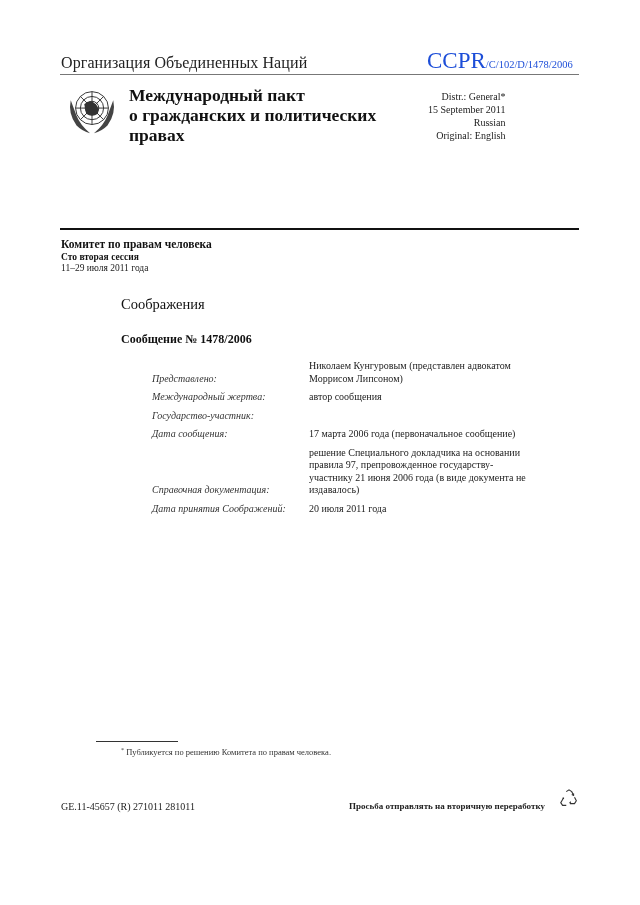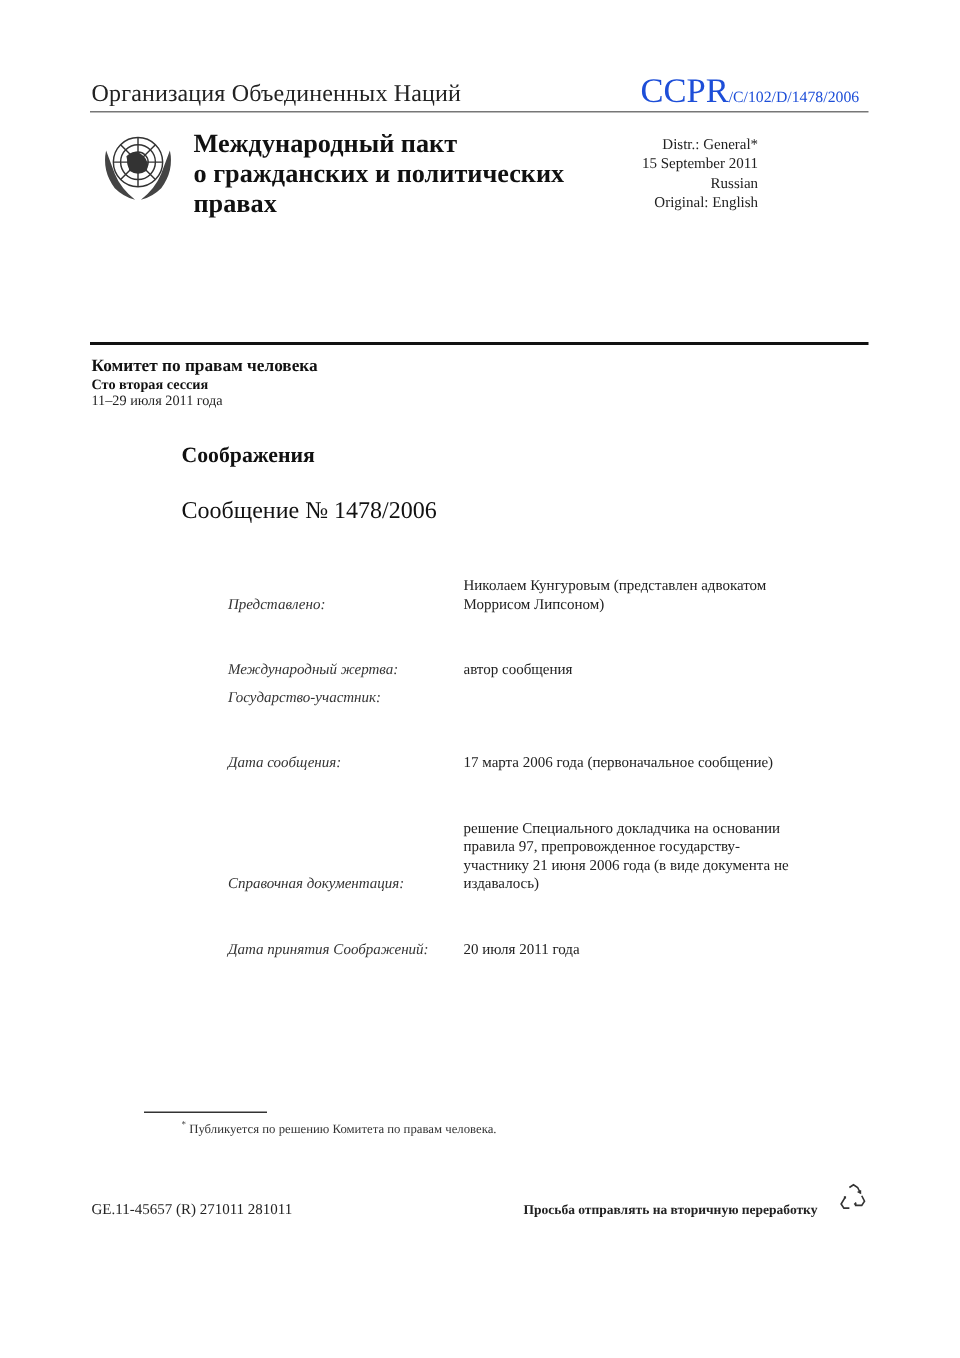--- a/index.html
+++ b/index.html
@@ -11,26 +11,26 @@
   .symbol .big { font-size:23px; }
   .symbol .small { font-size:10.5px; }
   .rule-top { left:60px; top:74px; width:519px; height:1px; background:#777; }
   .emblem { left:63px; top:81px; width:58px; height:58px; }
   .title { left:129px; top:85px; font-size:17.5px; font-weight:bold; line-height:20px; color:#111; }
   .distr { left:428px; top:90px; font-size:10px; line-height:13px; color:#222;text-align:right; }
   .rule-thick { left:60px; top:228px; width:519px; height:2px; background:#111; }
   .committee { left:61px; top:238px; font-size:11.5px; font-weight:bold; color:#111; }
   .session { left:61px; top:252px; font-size:9.5px; font-weight:bold; color:#111; }
   .dates { left:61px; top:263px; font-size:9.5px; color:#222; }
-  .h-views { left:121px; top:296px; font-size:14.5px; font-weight:bold; color:#111; }
-  .h-comm { left:121px; top:332px; font-size:16px; font-weight:normal; color:#111; }
+  .h-views { left:121px; top:296px; font-size:14.5px; font-weight:normal; color:#111; }
+  .h-comm { left:121px; top:332px; font-size:12px; font-weight:bold; color:#111; }
   .meta { left:152px; top:360px; width:380px; font-size:10px; line-height:12.5px; }
   .meta .row { display:flex; margin-bottom:6px;align-items:flex-end; }
   .meta .lbl { width:157px; font-style:italic; color:#333; flex:0 0 157px; }
-  .meta .val { flex:1; color:#222;margin-top:25px; }
+  .meta .val { flex:1; color:#222; }
   .fn-rule { left:96px; top:741px; width:82px; height:1px; background:#333; }
   .footnote { left:121px; top:747px; font-size:8.5px; color:#333; }
   .footnote sup { font-size:6px; vertical-align:top; }
   .job { left:61px; top:801px; font-size:10px; color:#222; }
   .recycle-text { left:349px; top:801px; font-size:9px; font-weight:bold; color:#222; }
   .recycle-icon { left:558px; top:788px; width:22px; height:22px; }
 </style>
 </head>
 <body>
 

